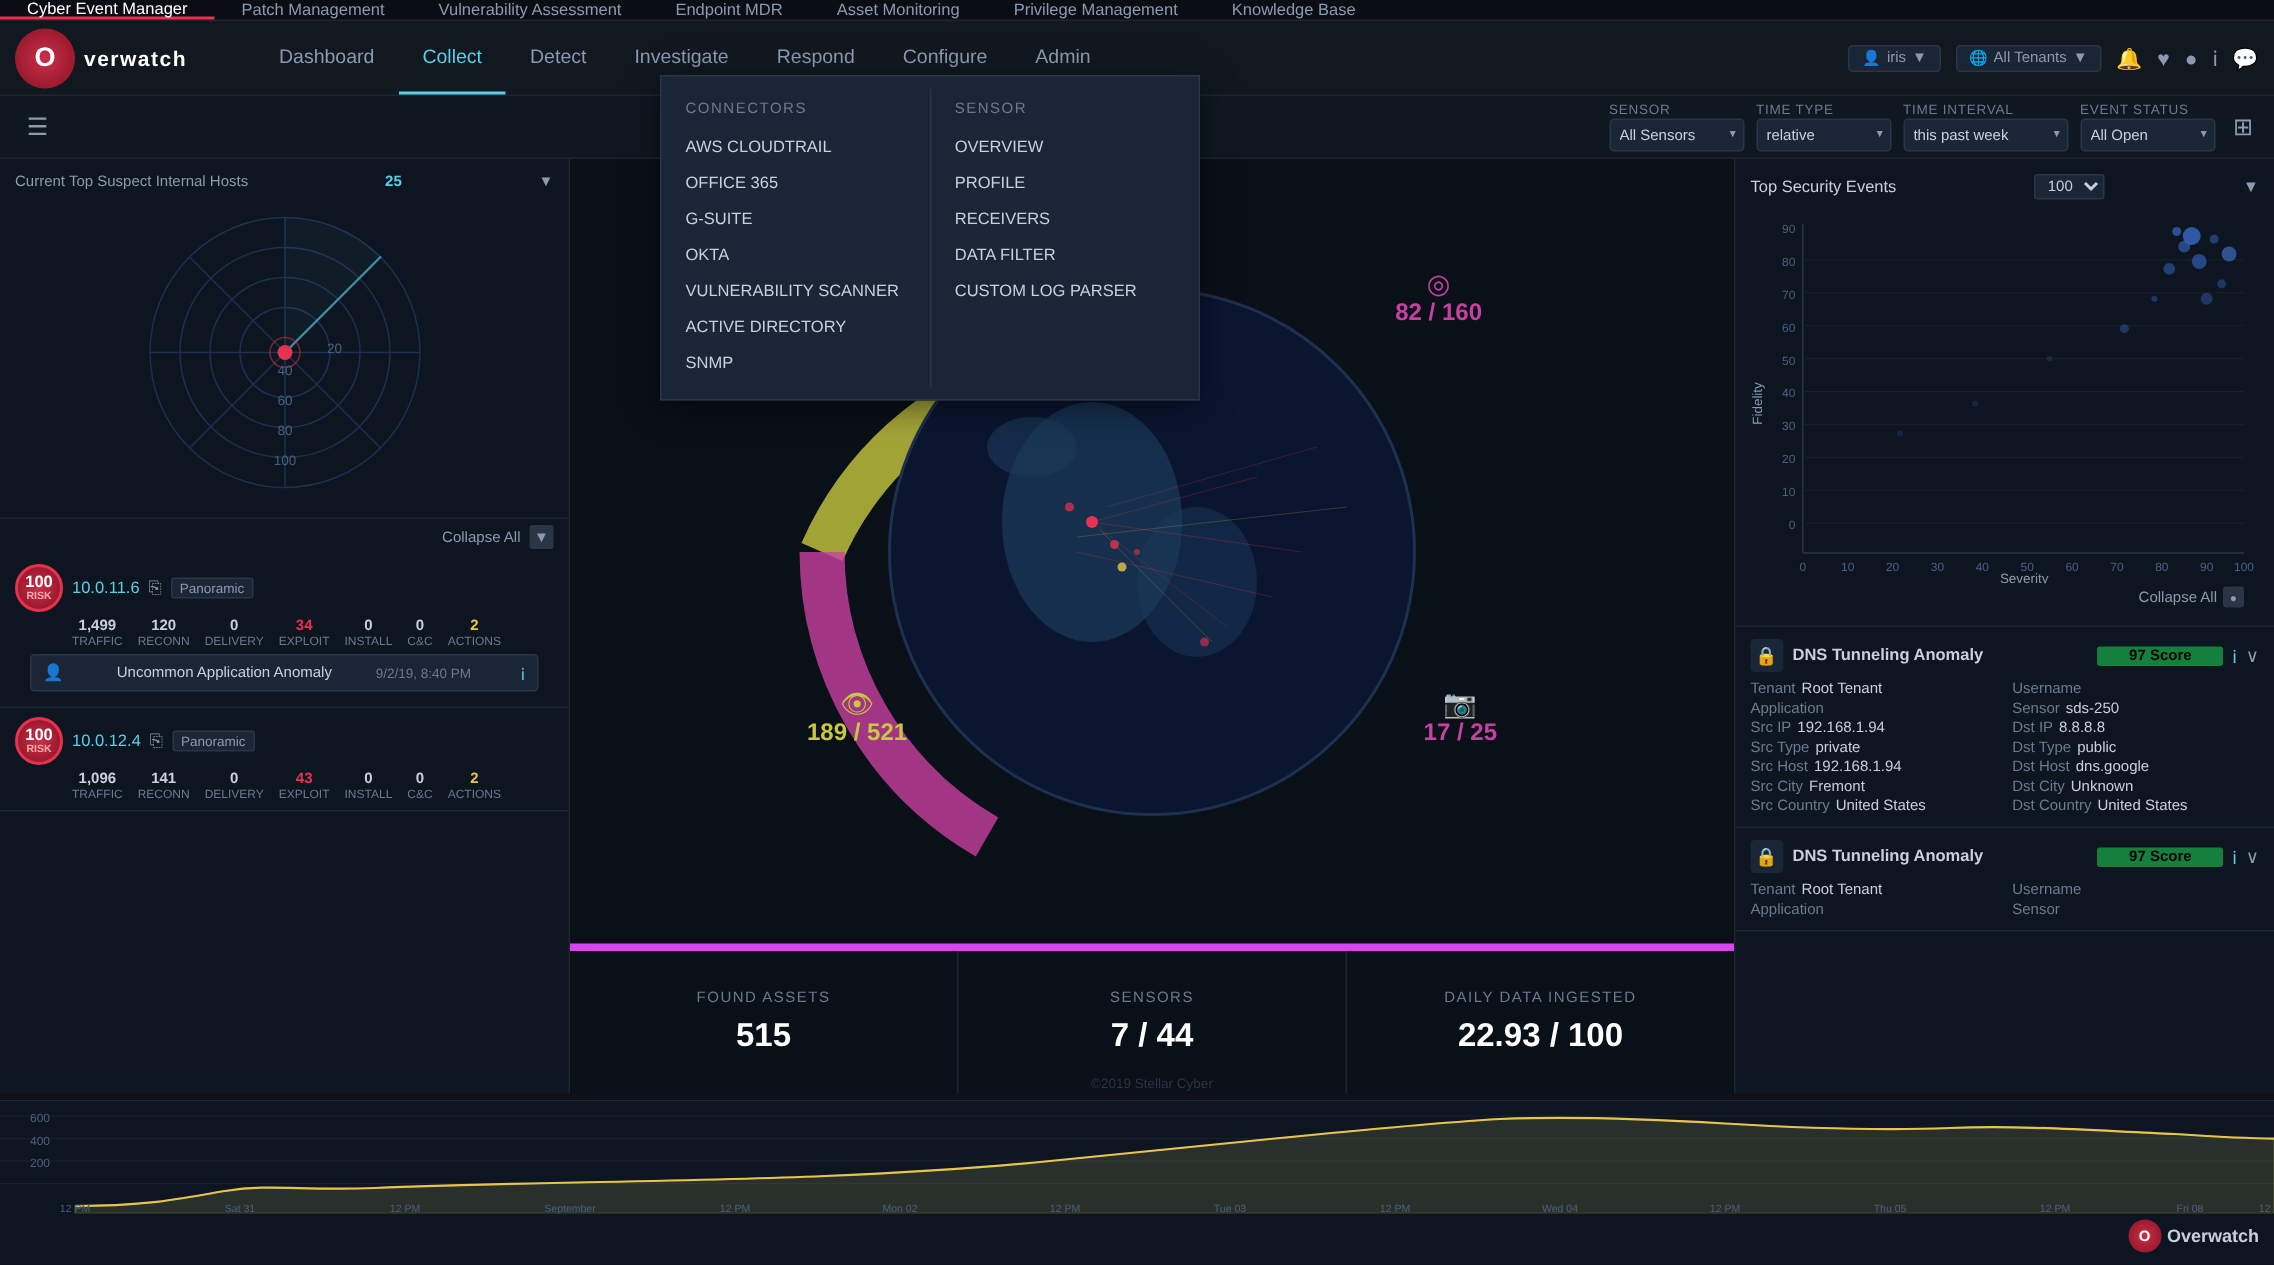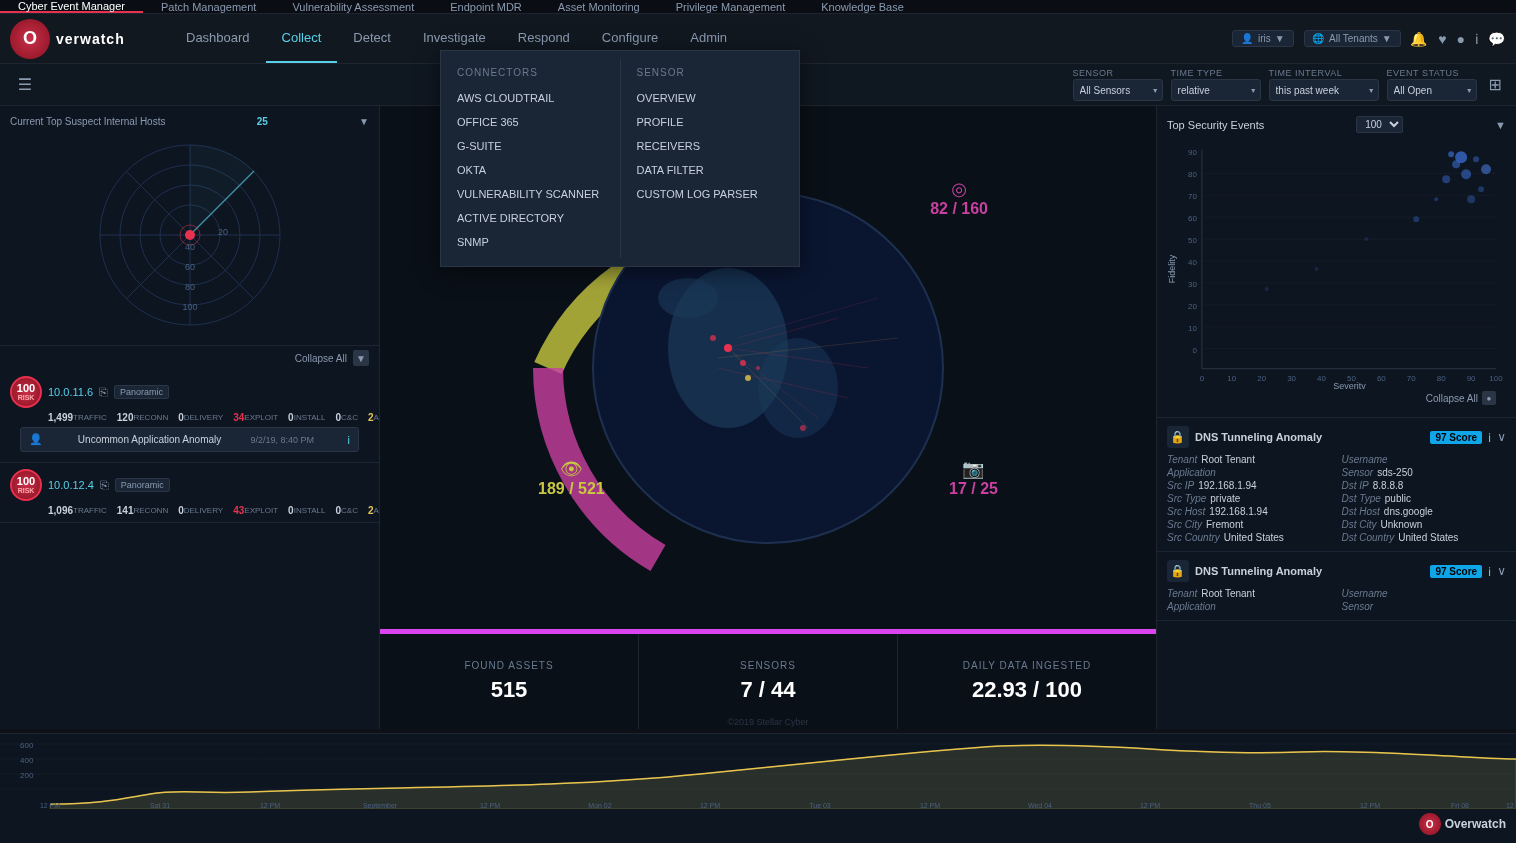--- a/index.html
+++ b/index.html
@@ -207,21 +207,21 @@
       font-size: 9px;
       color: #8a9ab0;
     }
     .host-stats {
       display: flex;
       gap: 10px;
       padding-left: 38px;
     }
     .stat {
       display: flex;
-      flex-direction: row;
+      flex-direction: column;
       align-items: center;
     }
     .stat-val { font-size: 10px; font-weight: bold; color: #c8d0dc; }
     .stat-val.red { color: #e8314e; }
     .stat-val.yellow { color: #e8c44e; }
     .stat-label { font-size: 8px; color: #6a7a90; text-transform: uppercase; }
     .anomaly-bar {
       margin: 4px 10px;
       background: #1a2535;
       border: 1px solid #2a3545;
@@ -354,25 +354,25 @@
       height: 22px;
       background: #1a2535;
       border-radius: 3px;
       display: flex;
       align-items: center;
       justify-content: center;
       font-size: 12px;
     }
     .alert-title { color: #c8d0dc; font-size: 11px; font-weight: bold; flex: 1; }
     .score-badge {
-      background: #0ea5e9;
+      background: #15803d;
       color: #000;
       font-size: 10px;
       font-weight: bold;
-      padding: 1px 5px;
+      padding: 1px 21px;
       border-radius: 2px;
     }
     .info-icon {
       color: #58d0e8;
       font-size: 12px;
       cursor: pointer;
     }
     .expand-icon {
       color: #8a9ab0;
       font-size: 12px;
@@ -381,21 +381,21 @@
     .alert-details {
       display: grid;
       grid-template-columns: 1fr 1fr;
       gap: 2px 10px;
       font-size: 10px;
     }
     .detail-row {
       display: flex;
       gap: 4px;
     }
-    .detail-key { color: #6a7a90; white-space: nowrap; font-style: italic; }
+    .detail-key { color: #6a7a90; white-space: nowrap; }
     .detail-val { color: #c8d0dc; }
 
     
     .events-panel {
       position: fixed;
       bottom: 0;
       left: 0;
       right: 0;
       height: 110px;
       background: #0d1520;

